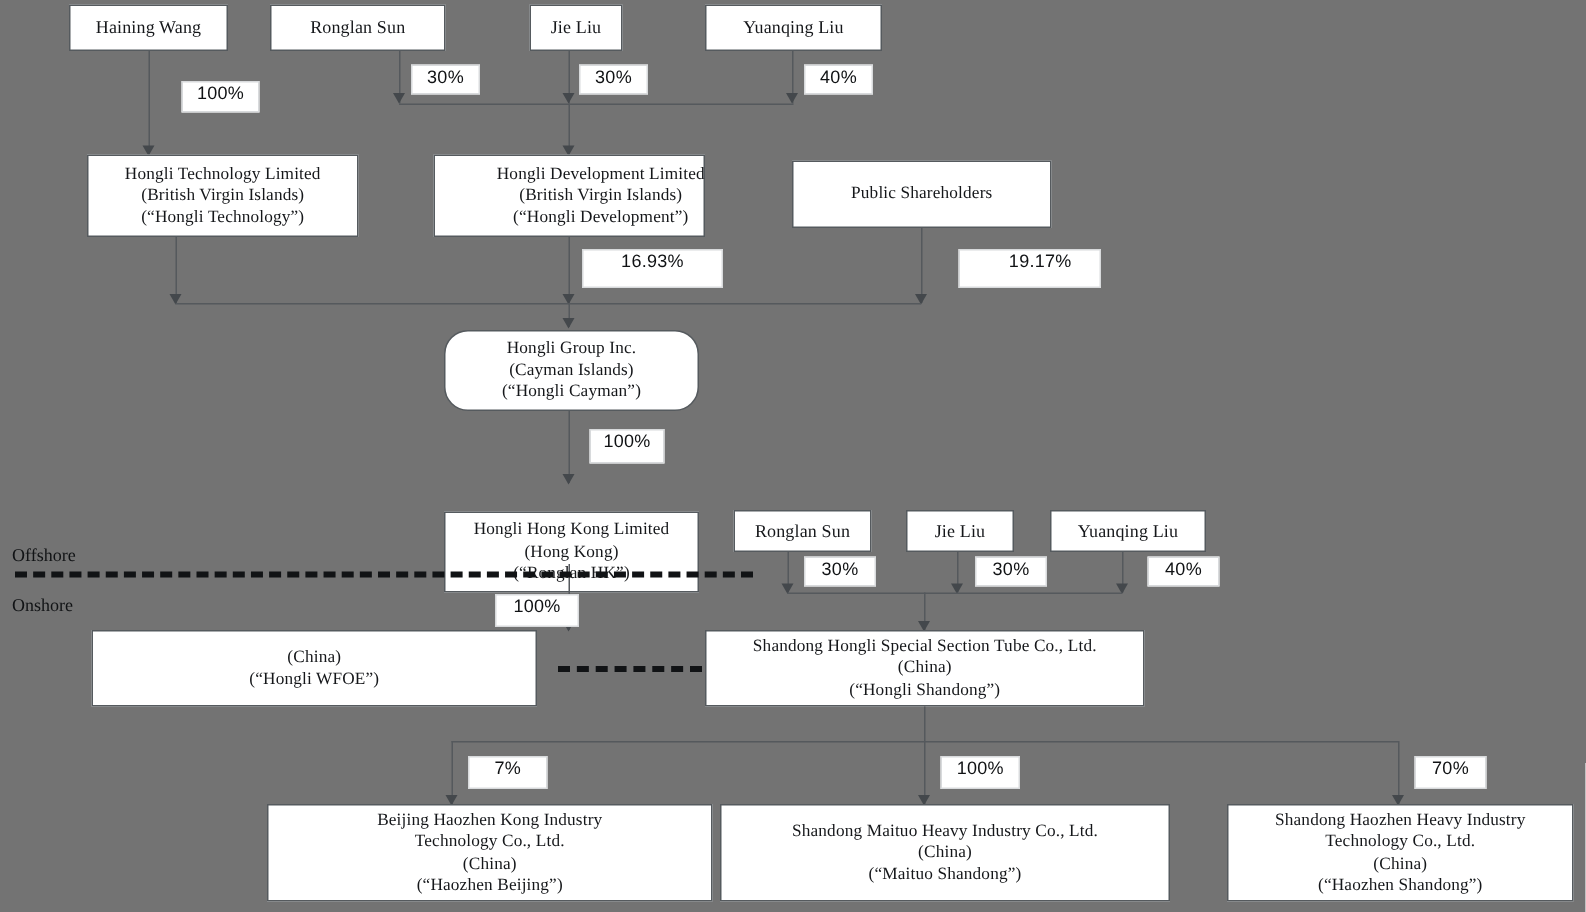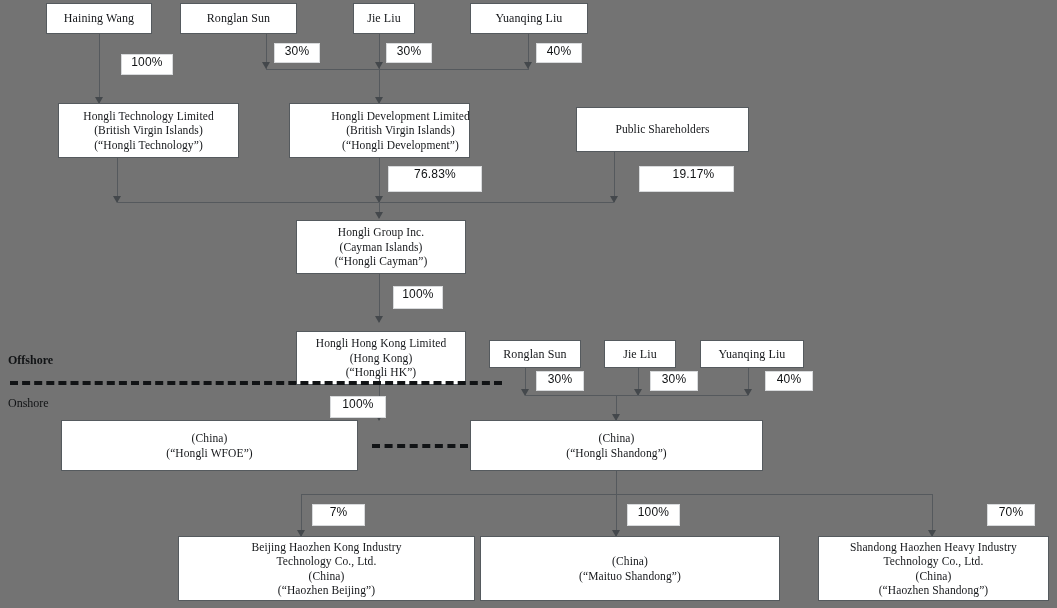--- a/index.html
+++ b/index.html
@@ -123,68 +123,68 @@
     <span class="ln">(British Virgin Islands)</span>
     <span class="ln">(“Hongli Technology”)</span>
   </div>
 
   <div class="box" style="left:289px;top:103px;width:181px;height:55px;padding-left:42px;">
     <span class="ln">Hongli Development Limited</span>
     <span class="ln">(British Virgin Islands)</span>
     <span class="ln">(“Hongli Development”)</span>
   </div>
 
-  <div class="box" style="left:528px;top:107px;width:173px;height:45px;margin-left:48px;">
+  <div class="box" style="left:528px;top:107px;width:173px;height:45px;">
     <span class="ln">Public Shareholders</span>
   </div>
 
   <div class="vline" style="left:117px;top:158px;height:44px;"></div>
   <div class="arrow" style="left:112.5px;top:196px;"></div>
 
   <div class="vline" style="left:379px;top:158px;height:44px;"></div>
   <div class="arrow" style="left:374.5px;top:196px;"></div>
   <div class="pct" style="left:388px;top:166px;width:94px;height:26px;">
-    <span>76.83%</span>
+    <span>16.93%</span>
   </div>
 
   <div class="vline" style="left:614px;top:152px;height:50px;"></div>
   <div class="arrow" style="left:609.5px;top:196px;"></div>
   <div class="pct" style="left:639px;top:166px;width:95px;height:26px;padding-left:14px;">
     <span>19.17%</span>
   </div>
 
   <div class="hline" style="left:117px;top:202px;width:497px;"></div>
   <div class="vline" style="left:379px;top:202px;height:16px;"></div>
   <div class="arrow" style="left:374.5px;top:212px;"></div>
 
-  <div class="box" style="left:296px;top:220px;width:170px;height:54px;">
+  <div class="box" style="left:296px;top:220px;width:170px;height:54px;border-radius:16px;">
     <span class="ln">Hongli Group Inc.</span>
     <span class="ln">(Cayman Islands)</span>
     <span class="ln">(“Hongli Cayman”)</span>
   </div>
 
   <div class="vline" style="left:379px;top:274px;height:48px;"></div>
   <div class="arrow" style="left:374.5px;top:316px;"></div>
   <div class="pct" style="left:393px;top:286px;width:50px;height:23px;">
     <span>100%</span>
   </div>
 
-  <div class="box" style="left:296px;top:331px;width:170px;height:54px;">
+  <div class="box" style="left:296px;top:341px;width:170px;height:54px;">
     <span class="ln">Hongli Hong Kong Limited</span>
     <span class="ln">(Hong Kong)</span>
-    <span class="ln">(“Hongli HK”)</span>
+    <span class="ln">(“Ronglan HK”)</span>
   </div>
 
   <div class="vline" style="left:379px;top:376px;height:44px;"></div>
   <div class="arrow" style="left:374.5px;top:414px;"></div>
   <div class="pct" style="left:330px;top:396px;width:56px;height:22px;">
     <span>100%</span>
   </div>
 
-  <div class="zone" style="left:8px;top:353px;font-weight:bold;">Offshore</div>
+  <div class="zone" style="left:8px;top:363px;">Offshore</div>
   <div class="dashed" style="left:10px;top:381px;width:492px;"></div>
   <div class="zone" style="left:8px;top:396px;">Onshore</div>
 
   <div class="box person" style="left:489px;top:340px;width:92px;height:28px;">
     <span class="ln">Ronglan Sun</span>
   </div>
 
   <div class="box person" style="left:604px;top:340px;width:72px;height:28px;">
     <span class="ln">Jie Liu</span>
   </div>
@@ -216,20 +216,21 @@
   <div class="arrow" style="left:611.5px;top:414px;"></div>
 
   <div class="box" style="left:61px;top:420px;width:297px;height:51px;">
     <span class="ln">(China)</span>
     <span class="ln">(“Hongli WFOE”)</span>
   </div>
 
   <div class="dashed short" style="left:372px;top:444px;width:96px;"></div>
 
   <div class="box" style="left:470px;top:420px;width:293px;height:51px;">
+    <span class="ln">Shandong Hongli Special Section Tube Co., Ltd.</span>
     <span class="ln">(China)</span>
     <span class="ln">(“Hongli Shandong”)</span>
   </div>
 
   <div class="vline" style="left:616px;top:471px;height:23px;"></div>
   <div class="hline" style="left:301px;top:494px;width:631px;"></div>
 
   <div class="vline" style="left:301px;top:494px;height:42px;"></div>
   <div class="arrow" style="left:296.5px;top:530px;"></div>
   <div class="pct" style="left:312px;top:504px;width:53px;height:22px;">
@@ -237,32 +238,33 @@
   </div>
 
   <div class="vline" style="left:616px;top:494px;height:42px;"></div>
   <div class="arrow" style="left:611.5px;top:530px;"></div>
   <div class="pct" style="left:627px;top:504px;width:53px;height:22px;">
     <span>100%</span>
   </div>
 
   <div class="vline" style="left:932px;top:494px;height:42px;"></div>
   <div class="arrow" style="left:927.5px;top:530px;"></div>
-  <div class="pct" style="left:987px;top:504px;width:48px;height:22px;">
+  <div class="pct" style="left:943px;top:504px;width:48px;height:22px;">
     <span>70%</span>
   </div>
 
   <div class="box" style="left:178px;top:536px;width:297px;height:65px;">
     <span class="ln">Beijing Haozhen Kong Industry</span>
     <span class="ln">Technology Co., Ltd.</span>
     <span class="ln">(China)</span>
     <span class="ln">(“Haozhen Beijing”)</span>
   </div>
 
   <div class="box" style="left:480px;top:536px;width:300px;height:65px;">
+    <span class="ln">Shandong Maituo Heavy Industry Co., Ltd.</span>
     <span class="ln">(China)</span>
     <span class="ln">(“Maituo Shandong”)</span>
   </div>
 
   <div class="box" style="left:818px;top:536px;width:231px;height:65px;">
     <span class="ln">Shandong Haozhen Heavy Industry</span>
     <span class="ln">Technology Co., Ltd.</span>
     <span class="ln">(China)</span>
     <span class="ln">(“Haozhen Shandong”)</span>
   </div>

